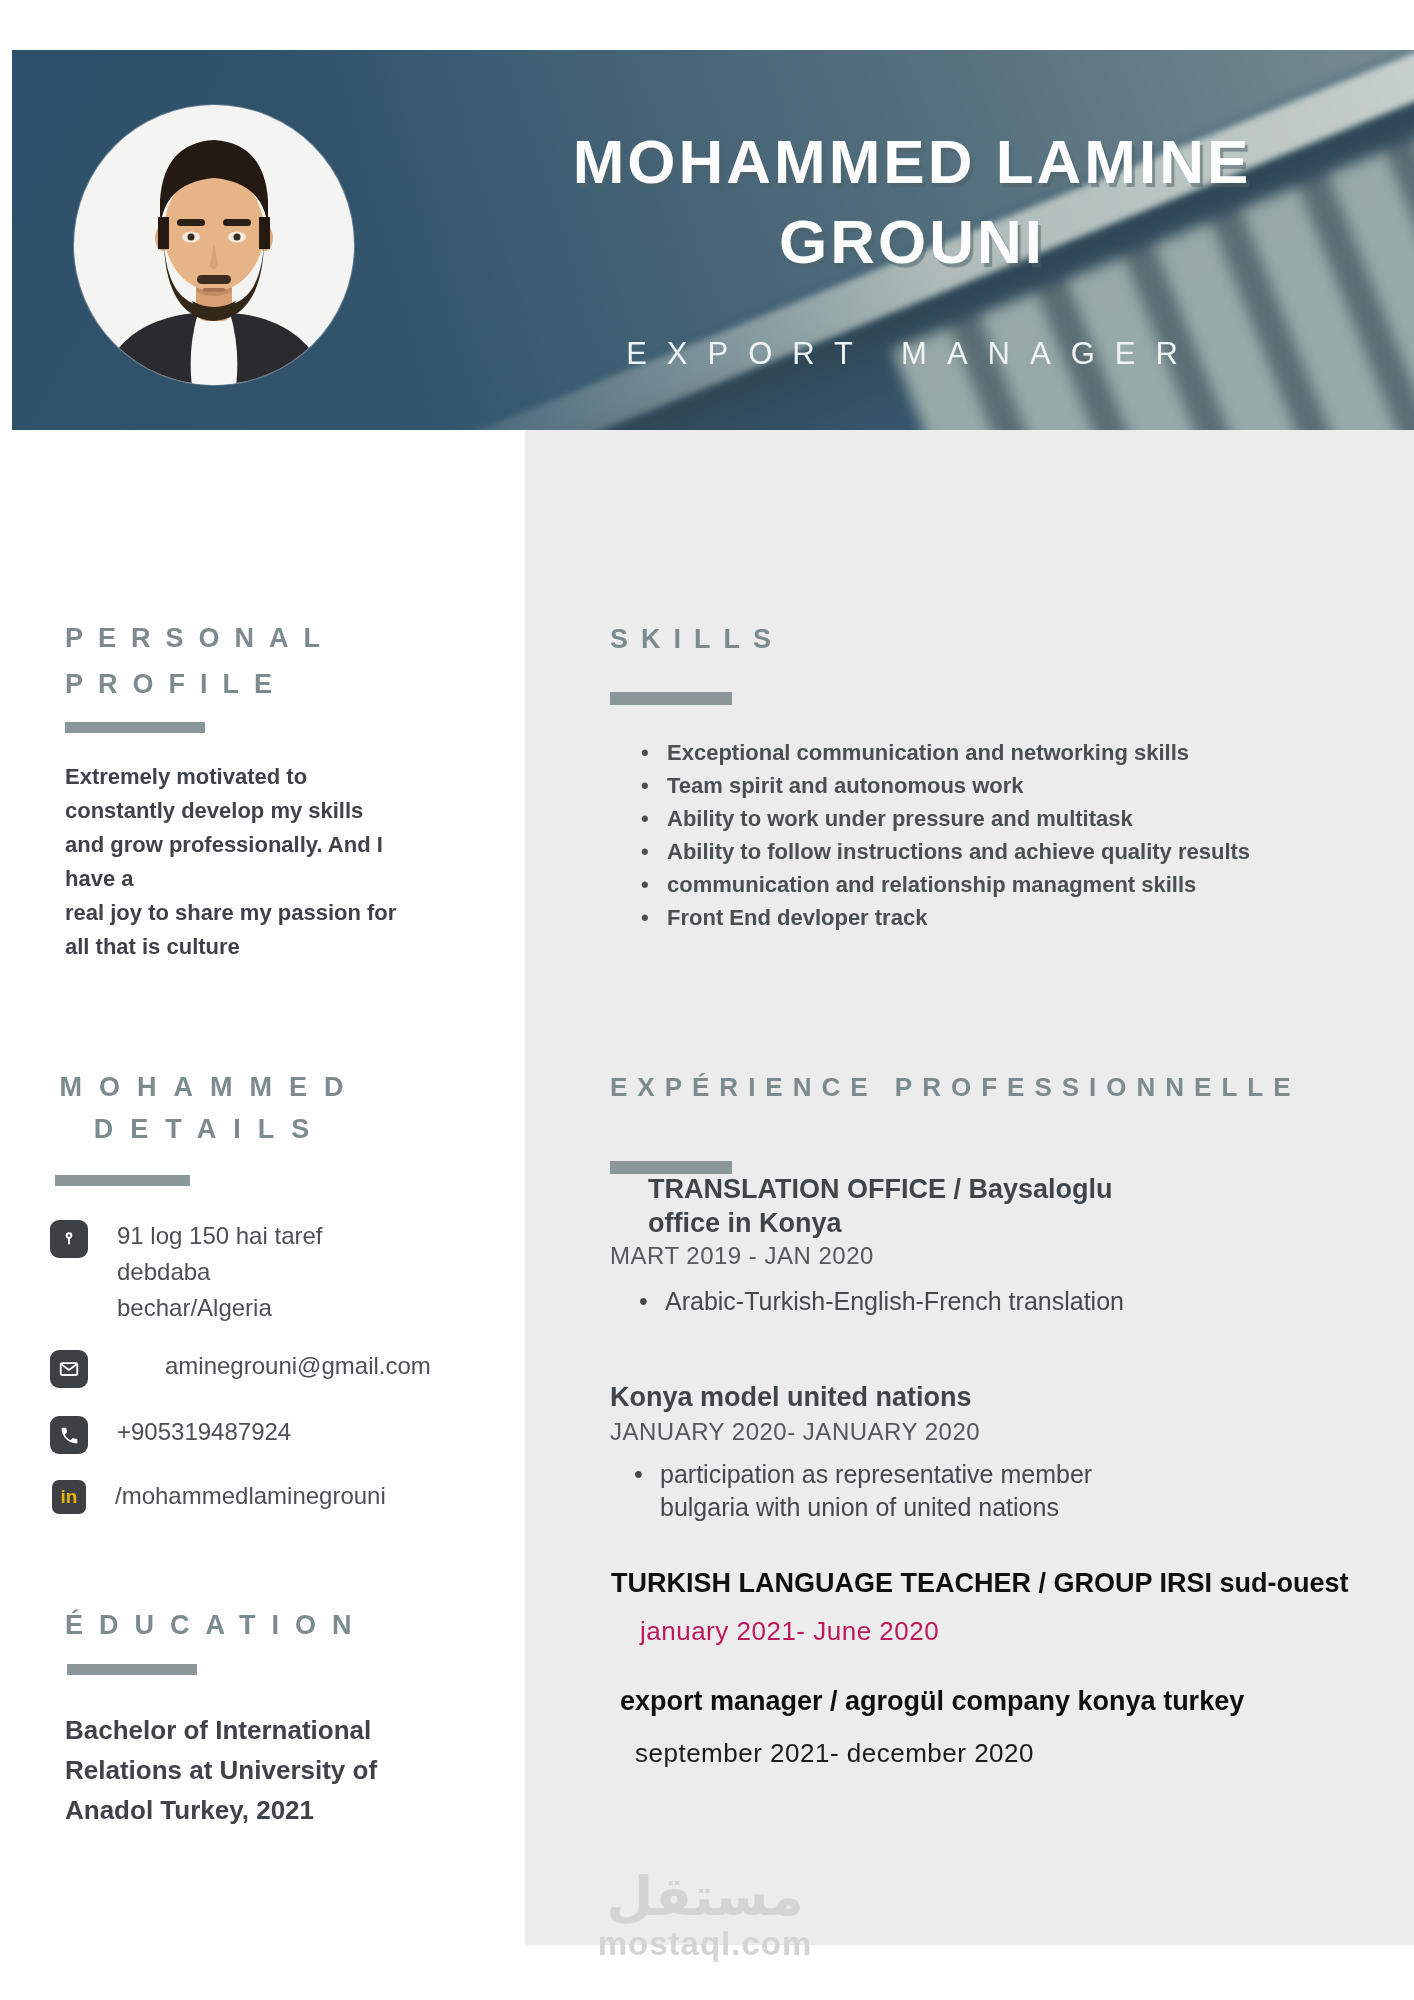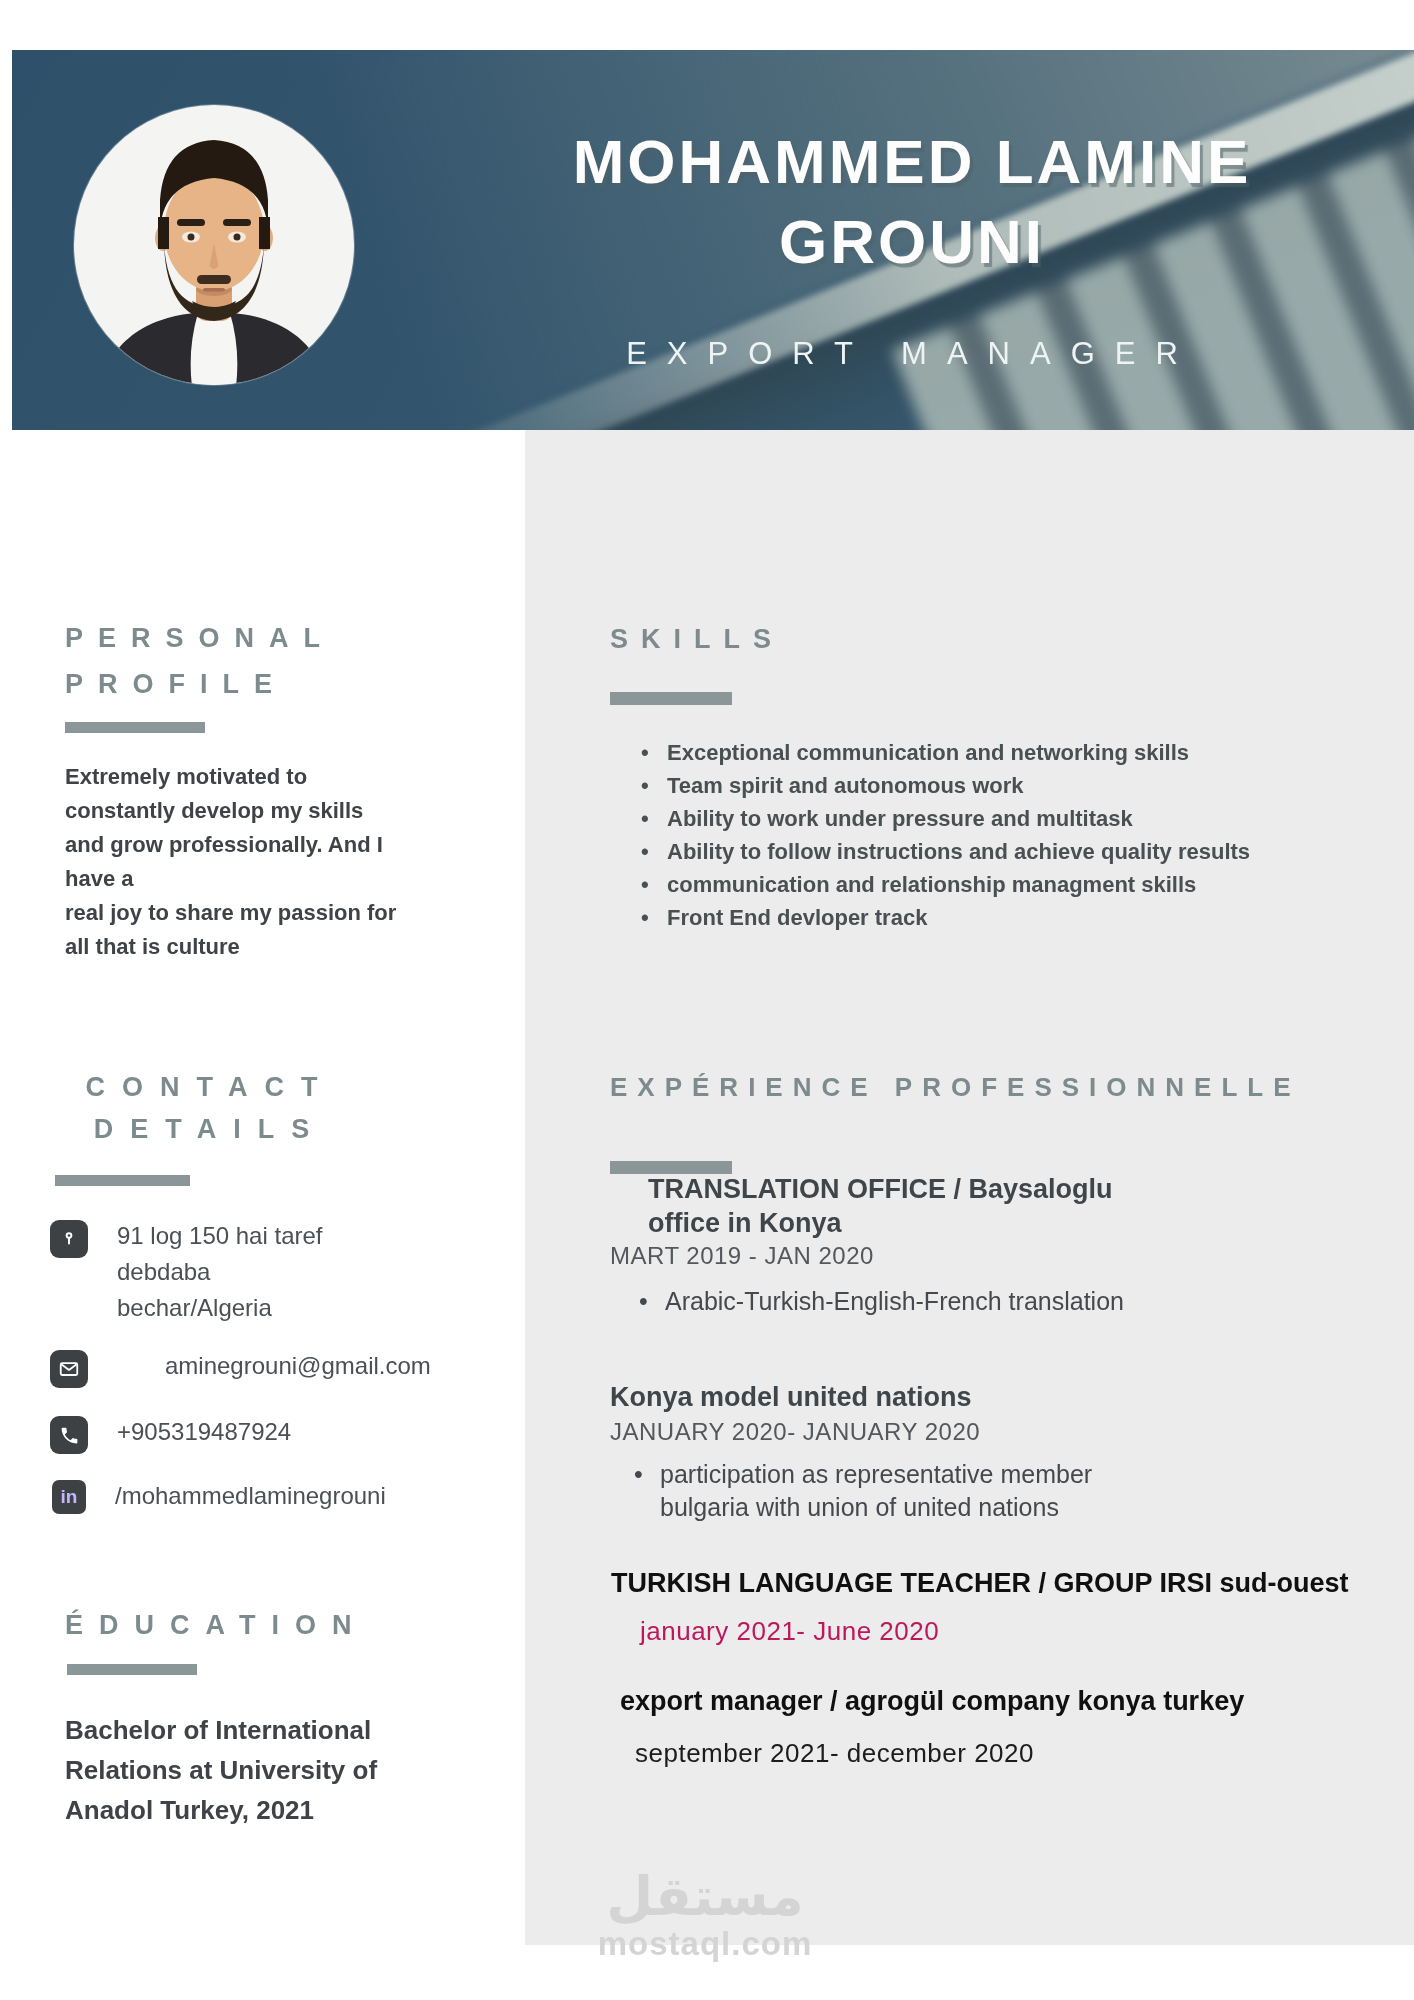--- a/index.html
+++ b/index.html
@@ -50,21 +50,21 @@
                 color:#3f4347; font-size:22px; font-weight:700; line-height:34px; }
 
   .ct-heading { position:absolute; left:0; top:636px; width:420px; text-align:center; letter-spacing:17px; line-height:42px; }
   .ct-bar     { position:absolute; left:55px; top:745px; width:135px; }
   .contact-list { position:absolute; left:50px; top:788px; width:440px; }
   .contact-item { display:flex; align-items:flex-start; margin-bottom:28px; }
   .ci-icon { flex:0 0 38px; width:38px; height:38px; background:#3d4144; border-radius:9px;
              display:flex; align-items:center; justify-content:center; margin-top:2px; }
   .ci-icon svg { display:block; }
   .ci-icon.li { width:34px; height:34px; flex-basis:34px; border-radius:7px; margin-left:2px;
-                color:#c4b5fd; font-size:19px; font-weight:700; font-family:"Liberation Sans",sans-serif; }
+                color:#eab308; font-size:19px; font-weight:700; font-family:"Liberation Sans",sans-serif; }
   .ci-text { margin-left:29px; color:#4b5054; font-size:24px; line-height:36px; }
   .contact-item.addr { margin-bottom:22px; }
   .contact-item.mail { margin-bottom:26px;gap:48px; }
   .contact-item.tel  { margin-bottom:24px; }
 
   .ed-heading { position:absolute; left:65px; top:1172px; letter-spacing:16px; }
   .ed-bar     { position:absolute; left:67px; top:1234px; width:130px; }
   .ed-body    { position:absolute; left:65px; top:1280px; width:440px;
                 color:#3f4347; font-size:26px; font-weight:700; line-height:40px; }
 
@@ -159,21 +159,21 @@
     <div class="sec-heading pp-heading ml">PERSONAL
 PROFILE</div>
     <div class="divider pp-bar"></div>
     <div class="pp-body ml">Extremely motivated to
 constantly develop my skills
 and grow professionally. And I
 have a
 real joy to share my passion for
 all that is culture</div>
 
-    <div class="sec-heading ct-heading ml">CONTACT
+    <div class="sec-heading ct-heading ml">MOHAMMED
 DETAILS</div>
     <div class="divider ct-bar"></div>
 
     <div class="contact-list">
       <div class="contact-item addr">
         <div class="ci-icon">
           <svg width="22" height="22" viewBox="0 0 24 24">
             <circle cx="12" cy="8.2" r="3.6" fill="#ffffff"></circle>
             <circle cx="12" cy="8.2" r="1.4" fill="#3d4144"></circle>
             <rect x="10.9" y="10.5" width="2.2" height="7.5" rx="1.1" fill="#ffffff"></rect>

